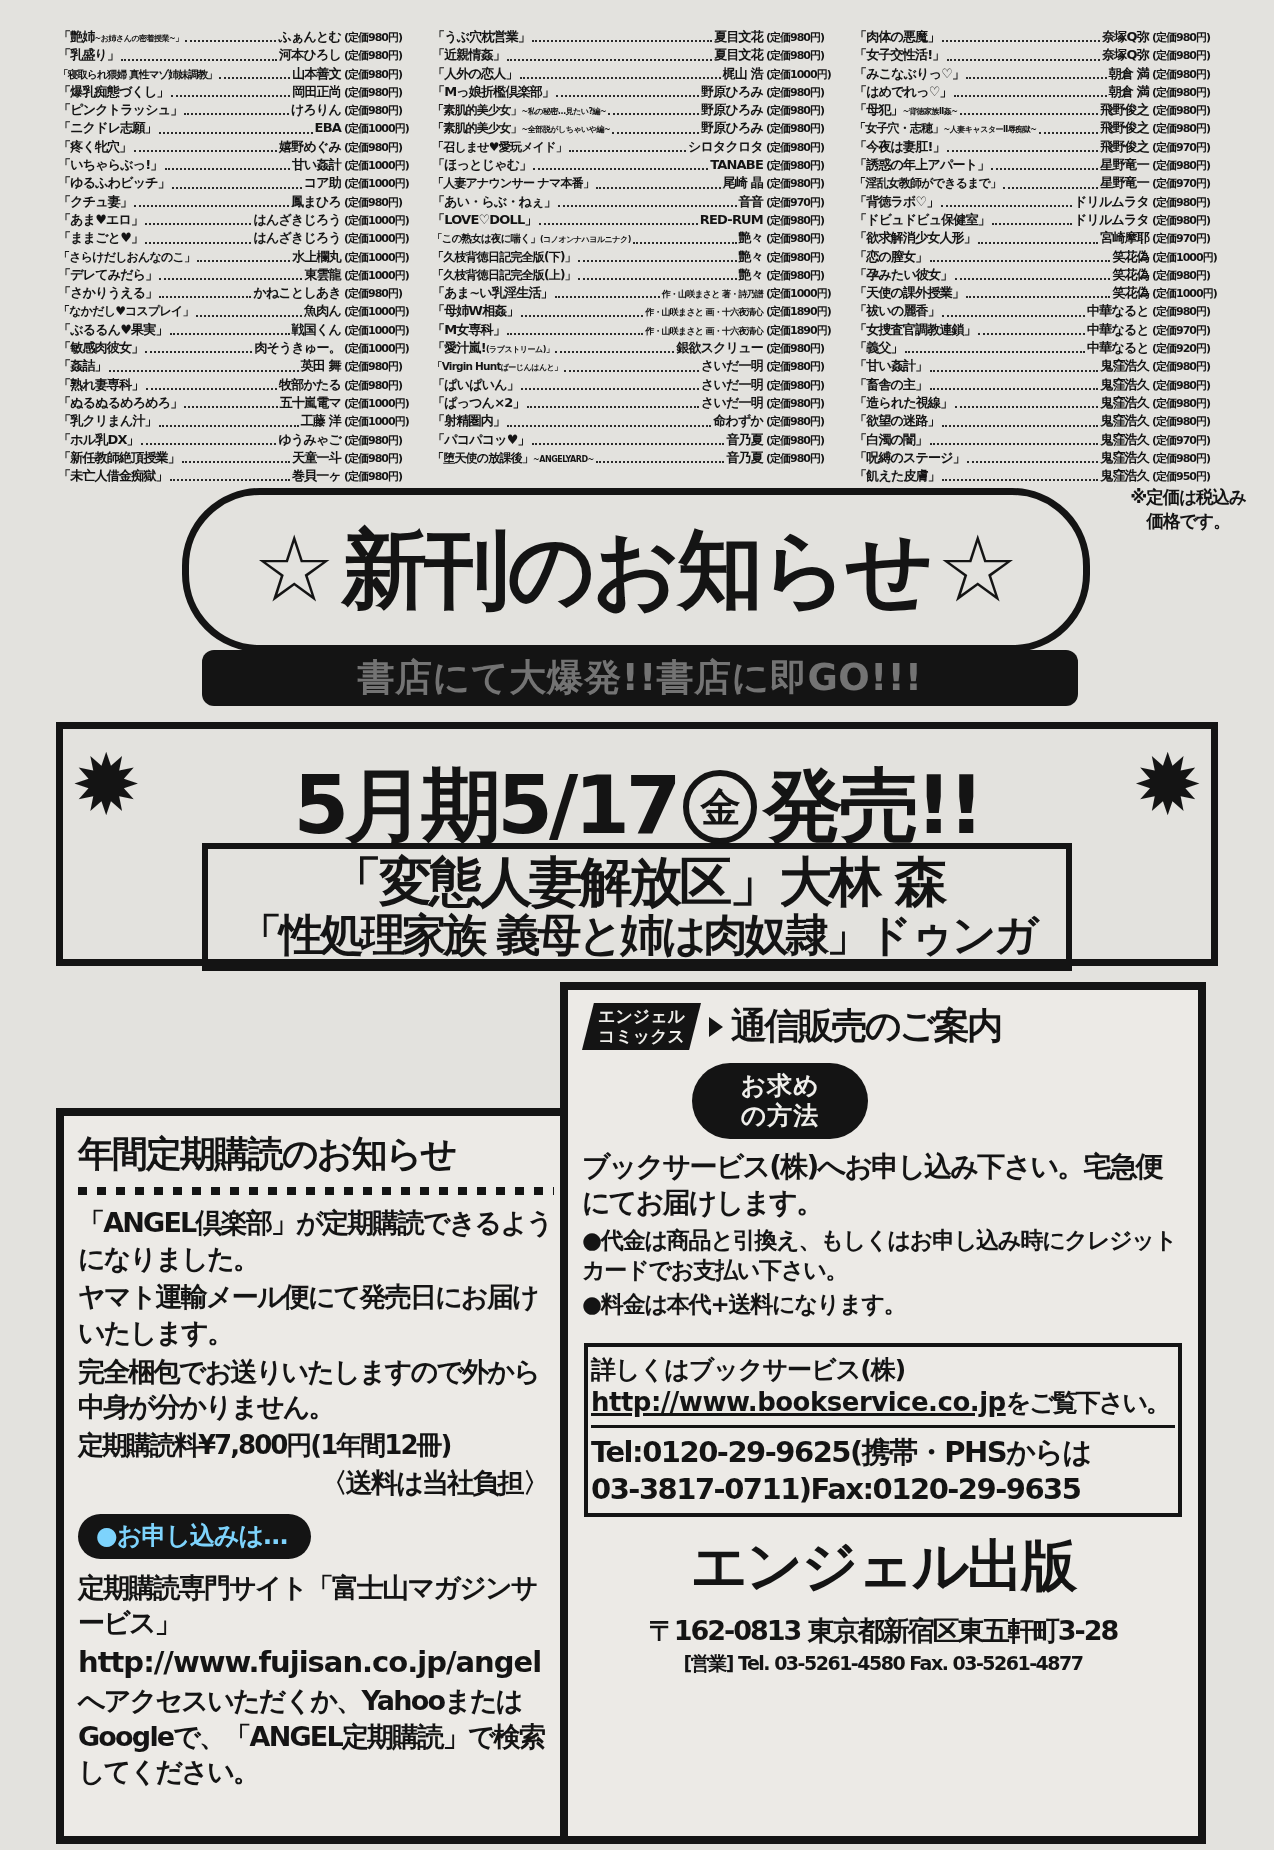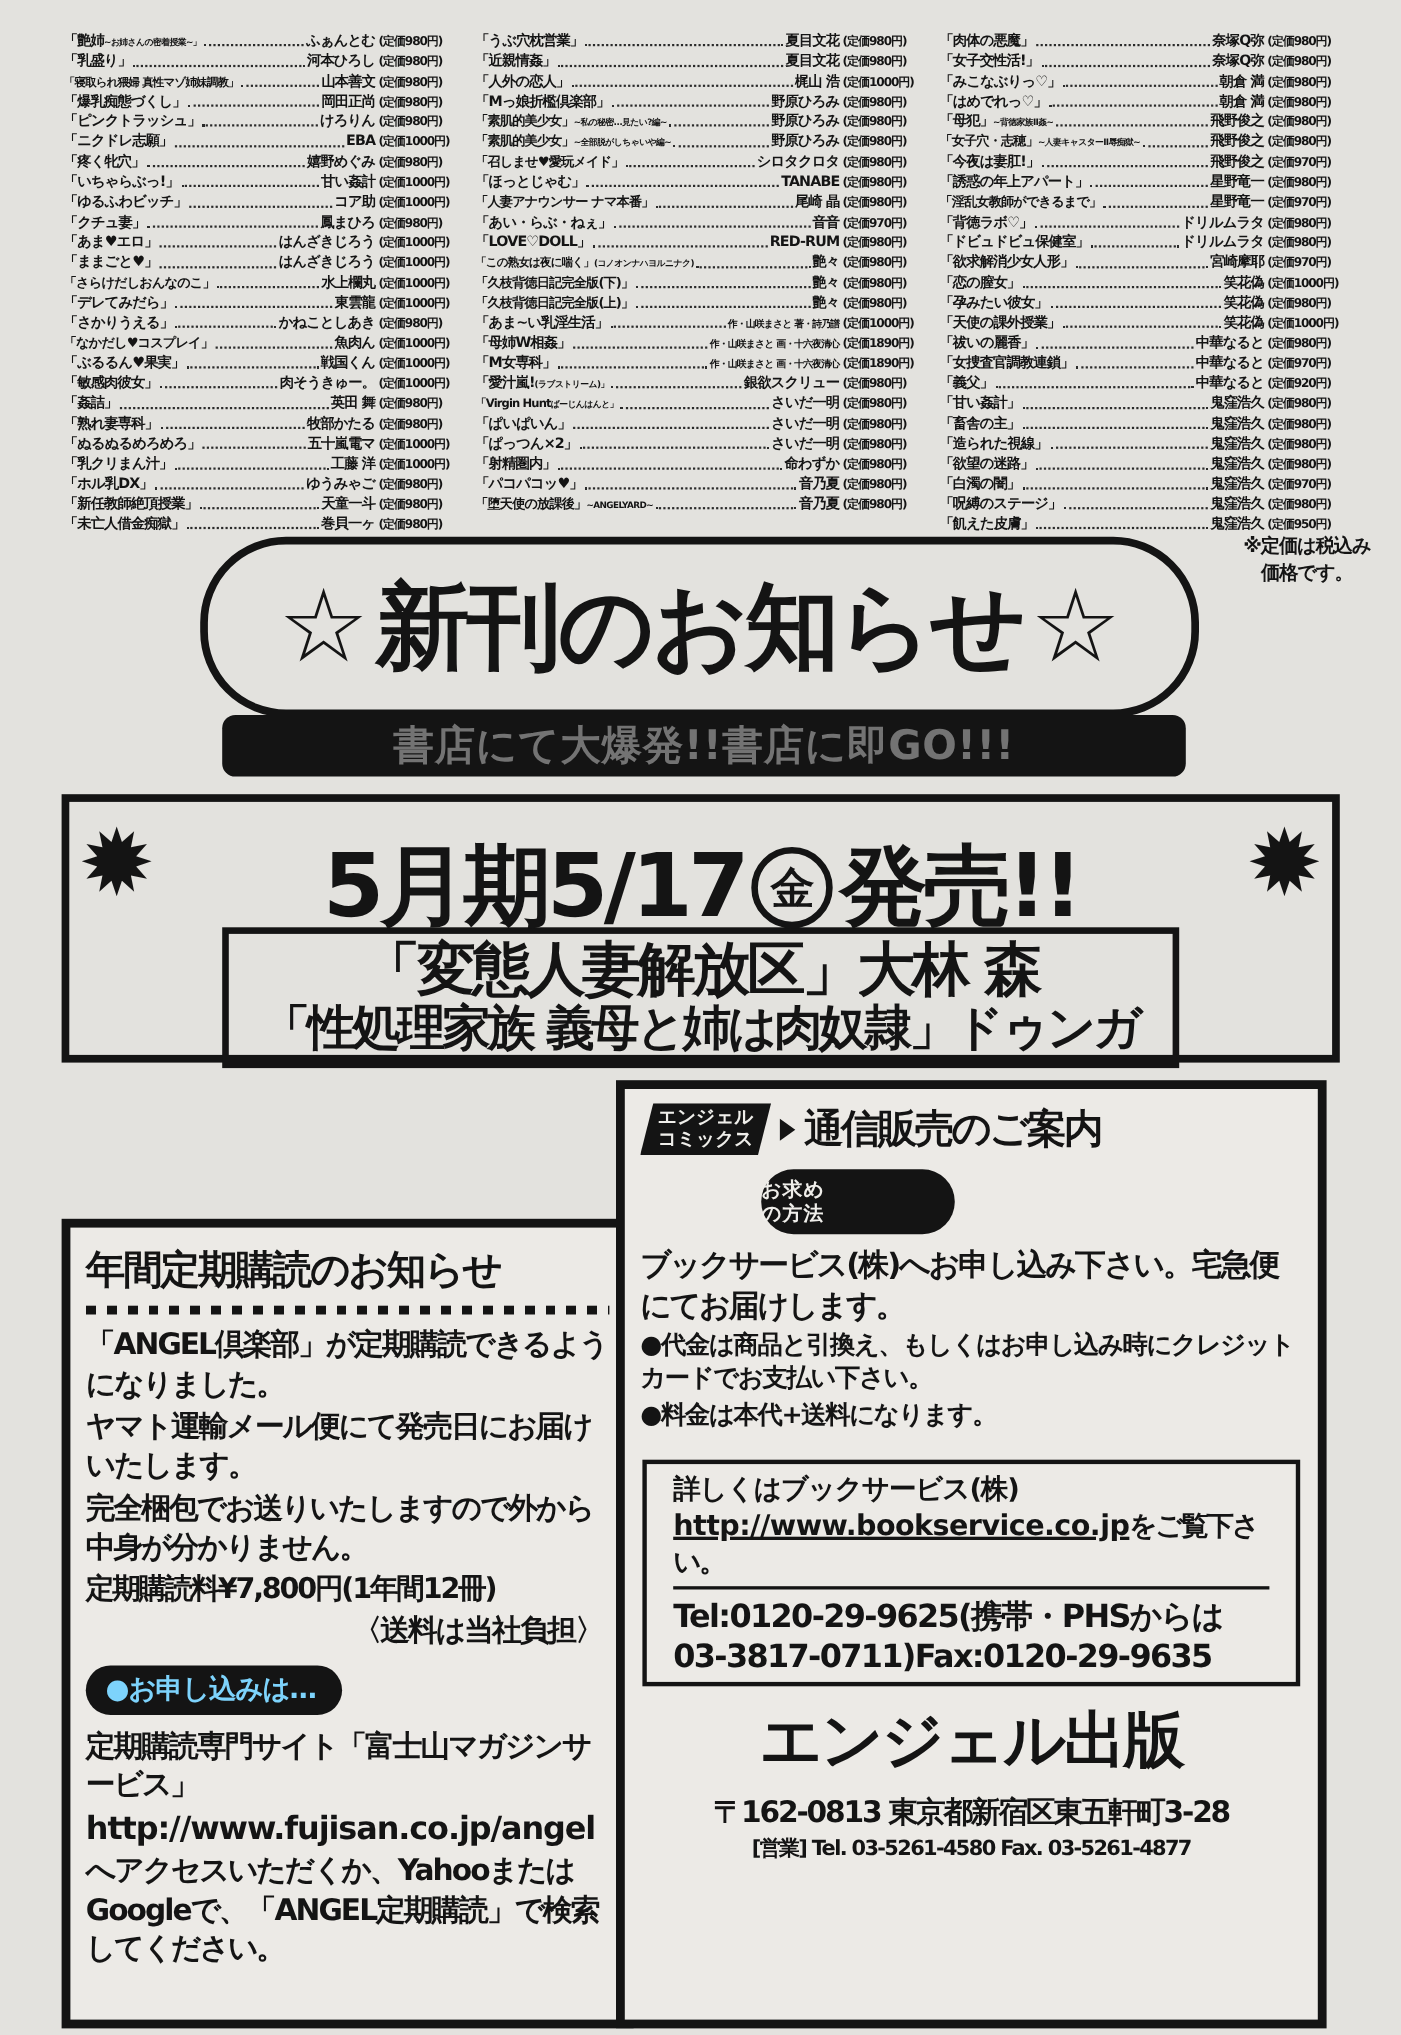--- a/index.html
+++ b/index.html
@@ -58,25 +58,25 @@
   
   .orderbox{position:absolute;left:560px;top:982px;width:646px;height:862px;border:8px solid #141414;box-sizing:border-box;
     padding:12px 14px;background:#eceae6;}
   .orderhead{display:flex;align-items:center;gap:8px;}
   .badge{background:#141414;color:#efeeea;clip-path:polygon(10% 0,100% 0,90% 100%,0 100%);
     padding:4px 16px;font-size:17px;font-weight:700;line-height:1.15;text-align:center;flex:none;}
   .badge span{display:block;white-space:nowrap;}
   .tri{width:0;height:0;border-left:14px solid #141414;border-top:10px solid transparent;border-bottom:10px solid transparent;flex:none;}
   .orderhead h2{margin:0;font-size:36px;font-weight:900;letter-spacing:-2.5px;white-space:nowrap;}
   .methodpill{width:176px;margin:12px 0 10px 110px;background:#141414;color:#efeeea;border-radius:44px;
-    text-align:left;font-size:18px;font-weight:700;line-height:1.2;padding:8px 0;letter-spacing:1px;}
+    text-align:center;font-size:25px;font-weight:700;line-height:1.2;padding:8px 0;letter-spacing:1px;}
   .methodpill span{display:block;}
   .op{font-size:28px;font-weight:700;letter-spacing:-1.8px;line-height:1.3;margin:2px 0;}
   .ob{font-size:23px;font-weight:700;letter-spacing:-1.2px;line-height:1.3;margin:4px 0;}
-  .infobox{border:4px solid #141414;margin:24px 2px 10px 2px;padding:6px 24px;}
+  .infobox{border:4px solid #141414;margin:24px 2px 10px 2px;padding:6px 3px;}
   .info1{font-size:25px;font-weight:700;letter-spacing:-1px;}
   .infourl{font-size:26px;font-weight:900;letter-spacing:-0.5px;text-decoration:underline;text-decoration-thickness:3px;}
   .infosuffix{font-size:25px;font-weight:700;letter-spacing:-2px;}
   .inforule{border:none;border-top:3px solid #141414;margin:6px 0;}
   .telline{font-size:29px;font-weight:600;letter-spacing:-1.5px;line-height:1.25;white-space:nowrap;}
   .publisher{text-align:center;font-size:56px;font-weight:900;letter-spacing:-2px;margin:12px 0 8px 0;white-space:nowrap;}
   .address{text-align:center;font-size:27px;font-weight:700;letter-spacing:-2px;white-space:nowrap;}
   .contact{text-align:center;font-size:19px;font-weight:700;letter-spacing:-1.5px;white-space:nowrap;margin-top:2px;}
 </style>
 </head>

